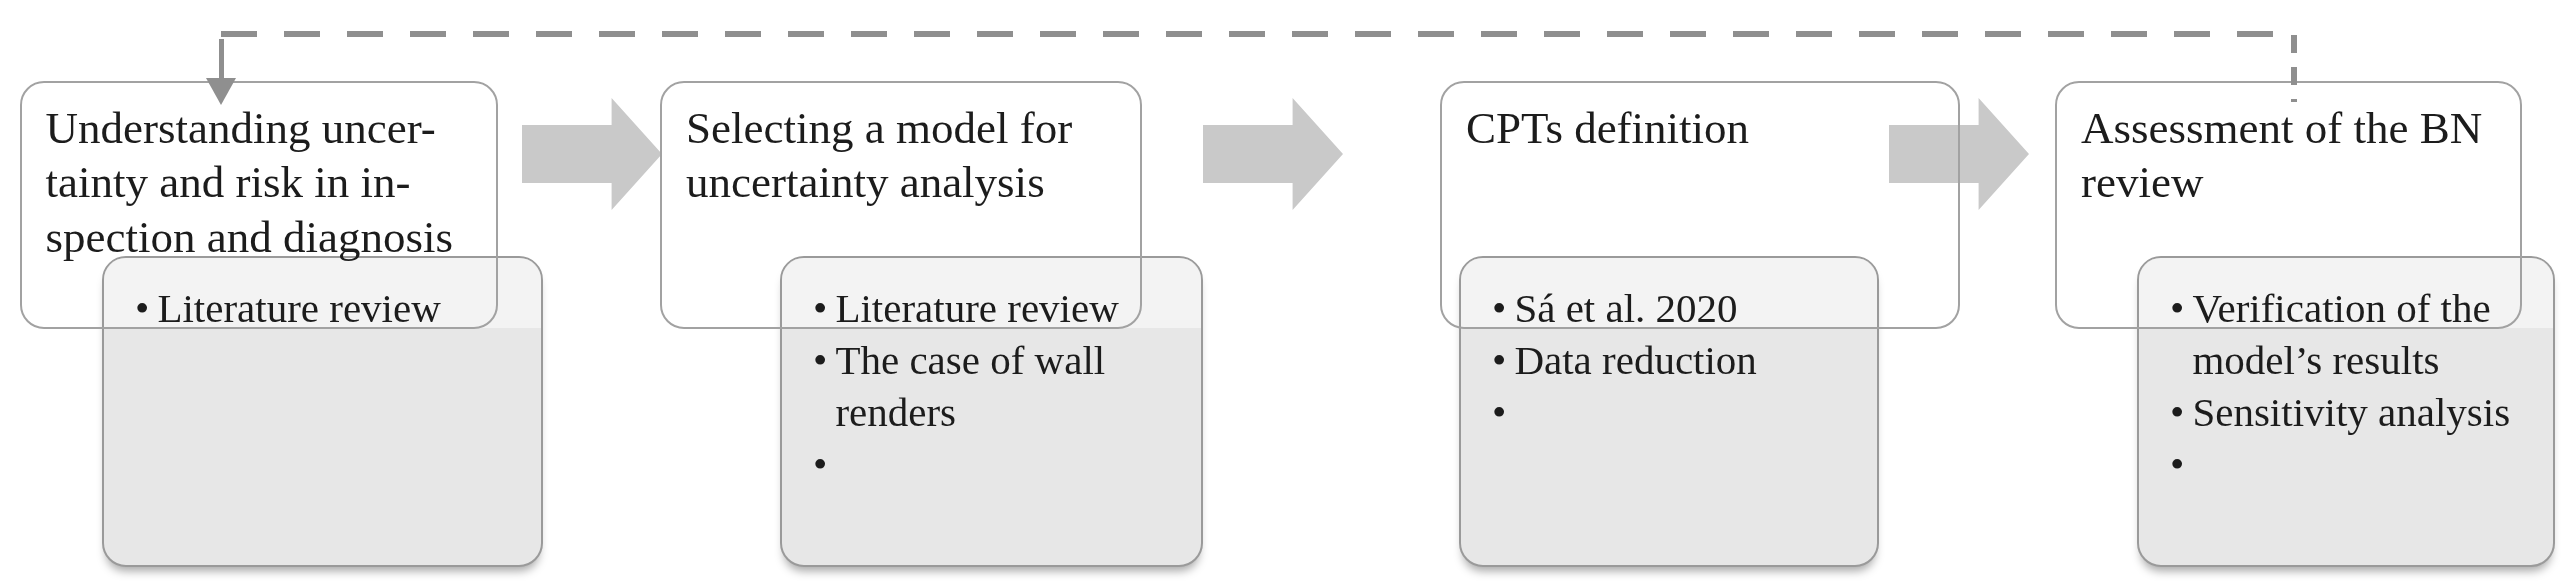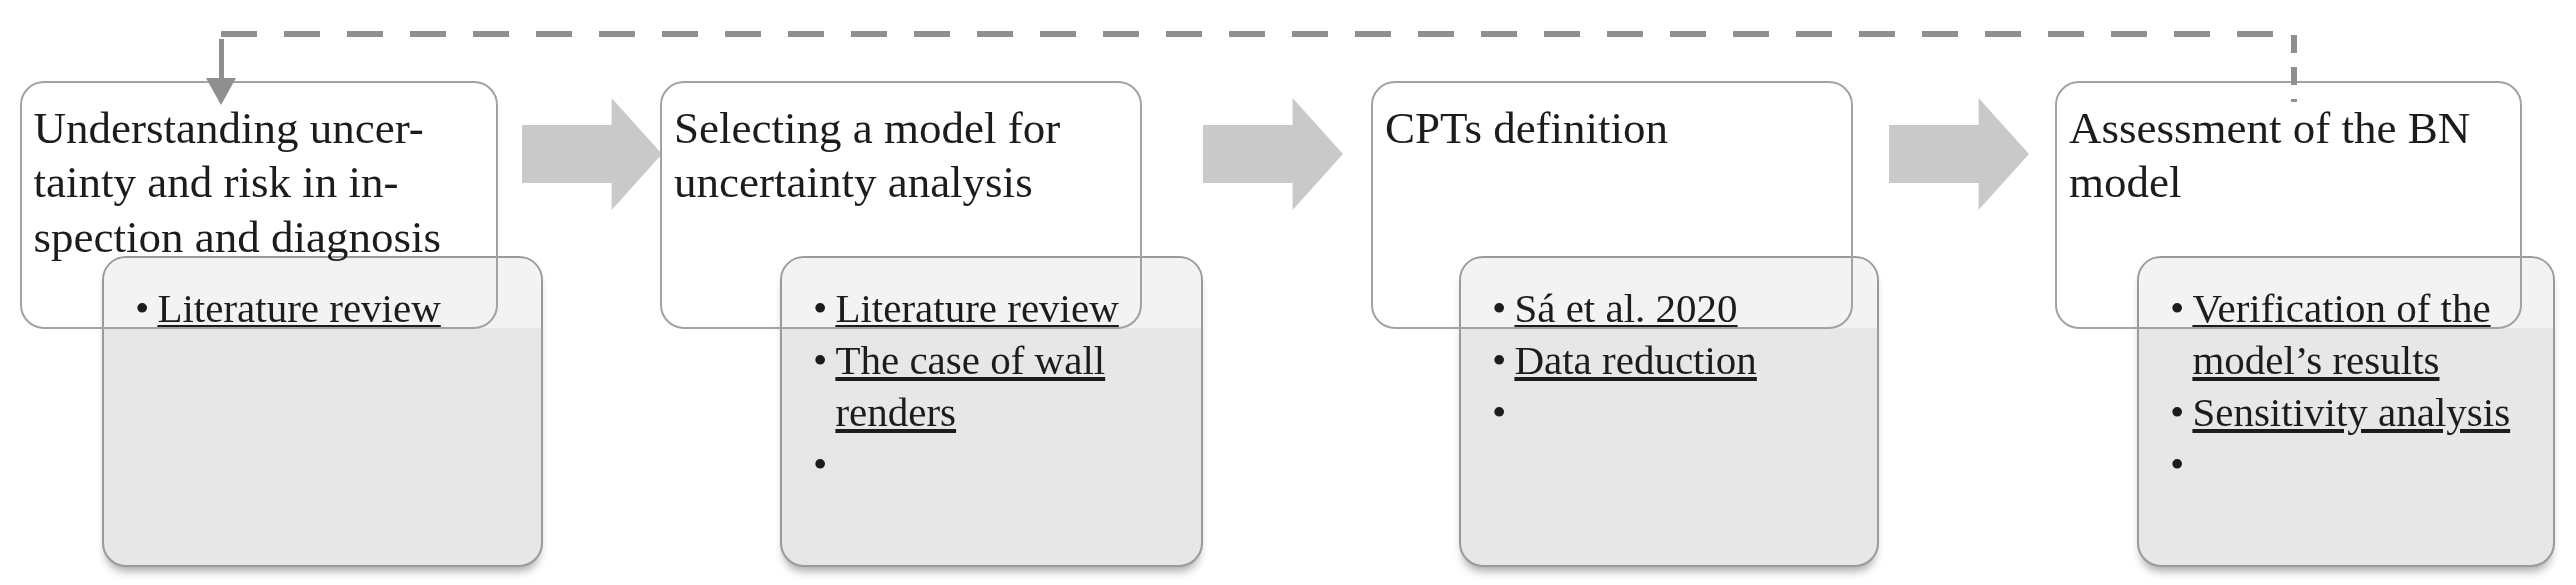--- a/index.html
+++ b/index.html
@@ -32,21 +32,21 @@
     border-left:15.4px solid transparent;border-right:15.4px solid transparent;
     border-top:27px solid #8f8f8f;z-index:4;
   }
 
   
   .whitebox{
     position:absolute;top:81px;height:248px;
     background:transparent;
     border:2.8px solid #a2a2a2;border-radius:24px;
     z-index:3;
-    padding:18px 17px 0 12px;
+    padding:18px 17px 0 24px;
     font-size:45px;line-height:1.21;
   }
   .title{white-space:pre-line;}
 
   .graybox{
     position:absolute;top:256px;height:311px;
     background:#e7e7e7;
     border:2.1px solid #9a9a9a;border-radius:24px;
     z-index:1;
     box-shadow:0 8.4px 9.8px -4.9px rgba(0,0,0,0.35);
@@ -55,21 +55,21 @@
   }
   .graybox::before{
     content:"";position:absolute;top:0;left:0;right:0;height:70px;
     background:rgba(255,255,255,0.5);
     border-radius:21px 21px 0 0;
     z-index:0;
   }
   .bullets{position:relative;z-index:1;}
   .bullet-item{display:flex;align-items:flex-start;}
   .dot{flex:0 0 22.4px;width:22.4px;}
-  .btxt{white-space:pre-line;text-decoration:underline;}
+  .btxt{white-space:pre-line;}
 
   
   .blockarrow{
     position:absolute;top:98px;width:140px;height:112px;
     background:#c9c9c9;
     clip-path:polygon(0 24%,64% 24%,64% 0,100% 50%,64% 100%,64% 76%,0 76%);
     z-index:2;
   }
 </style>
 </head>
@@ -129,21 +129,21 @@
       </div>
       <div class="bullet-item">
         <span class="dot">•</span>
         <span class="btxt">Data reduction</span>
       </div>
       <div class="bullet-item">
         <span class="dot">•</span>
       </div>
     </div>
   </div>
-  <div class="whitebox" style="left:1371px;width:482px">
+  <div class="whitebox" style="left:1440px;width:520px">
     <div class="title">CPTs definition</div>
   </div>
 
   <div class="blockarrow" style="left:1889px"></div>
 
   <div class="graybox" style="left:2137px;width:418px">
     <div class="bullets">
       <div class="bullet-item">
         <span class="dot">•</span>
         <span class="btxt">Verification of the
@@ -153,17 +153,17 @@
         <span class="dot">•</span>
         <span class="btxt">Sensitivity analysis</span>
       </div>
       <div class="bullet-item">
         <span class="dot">•</span>
       </div>
     </div>
   </div>
   <div class="whitebox" style="left:2055px;width:467px">
     <div class="title">Assessment of the BN
-model</div>
+review</div>
   </div>
 
 </div>
 
 
 </body></html>

